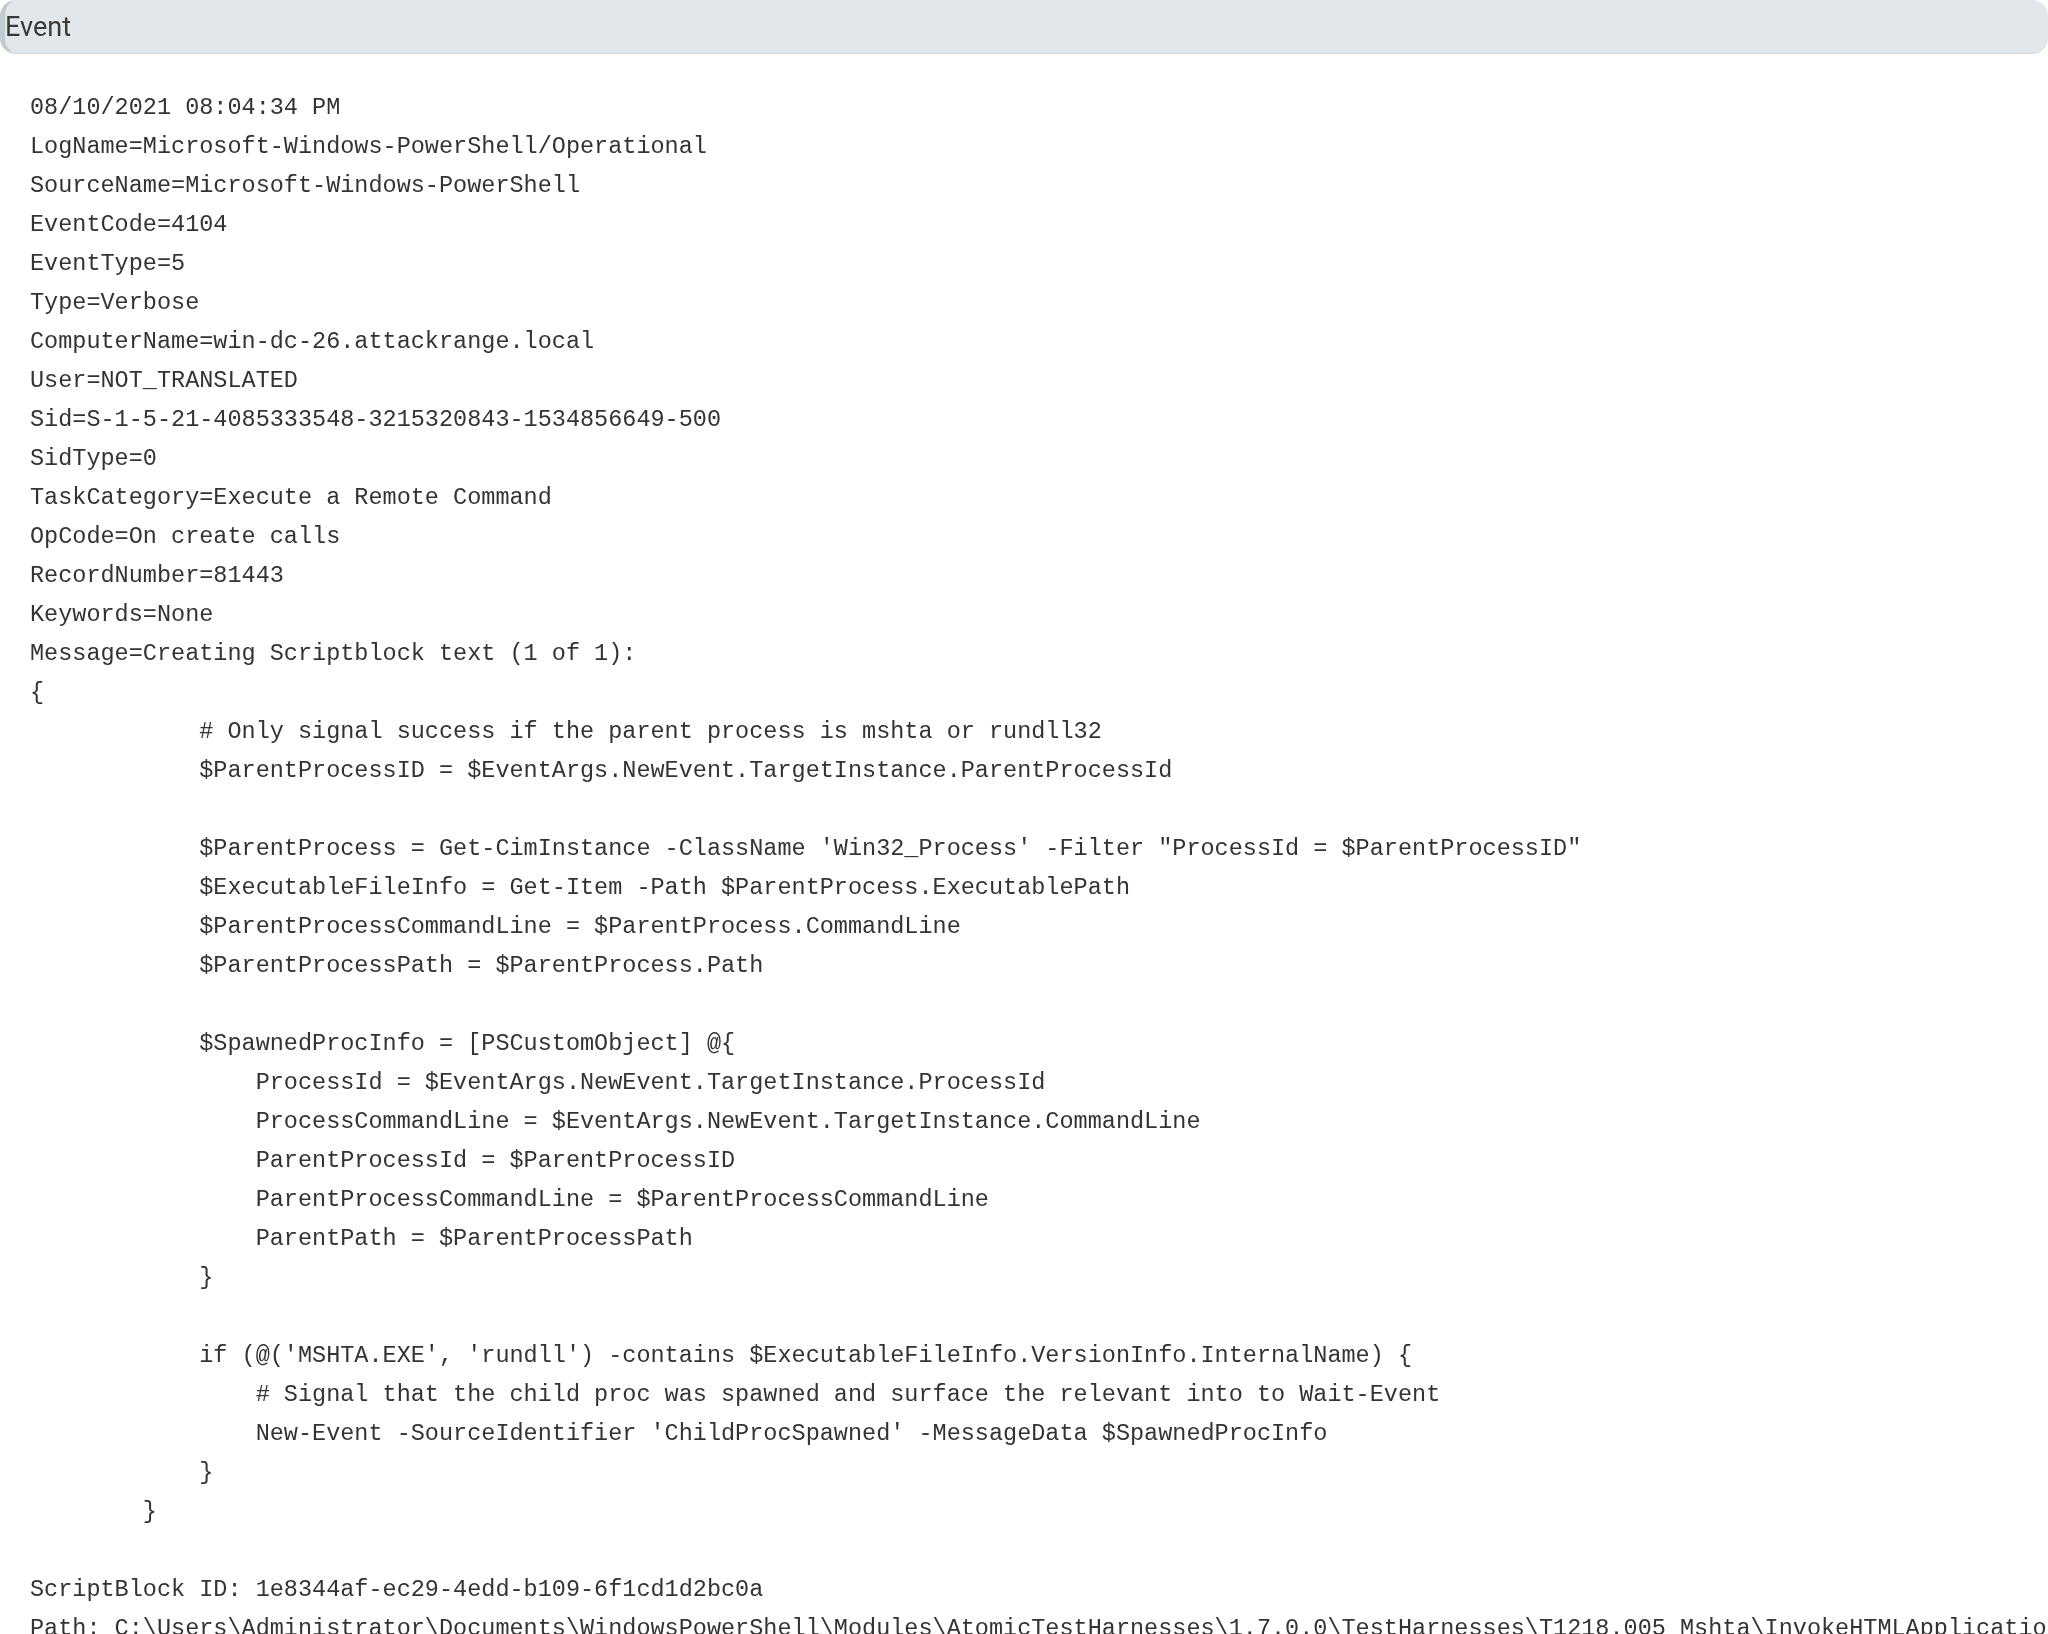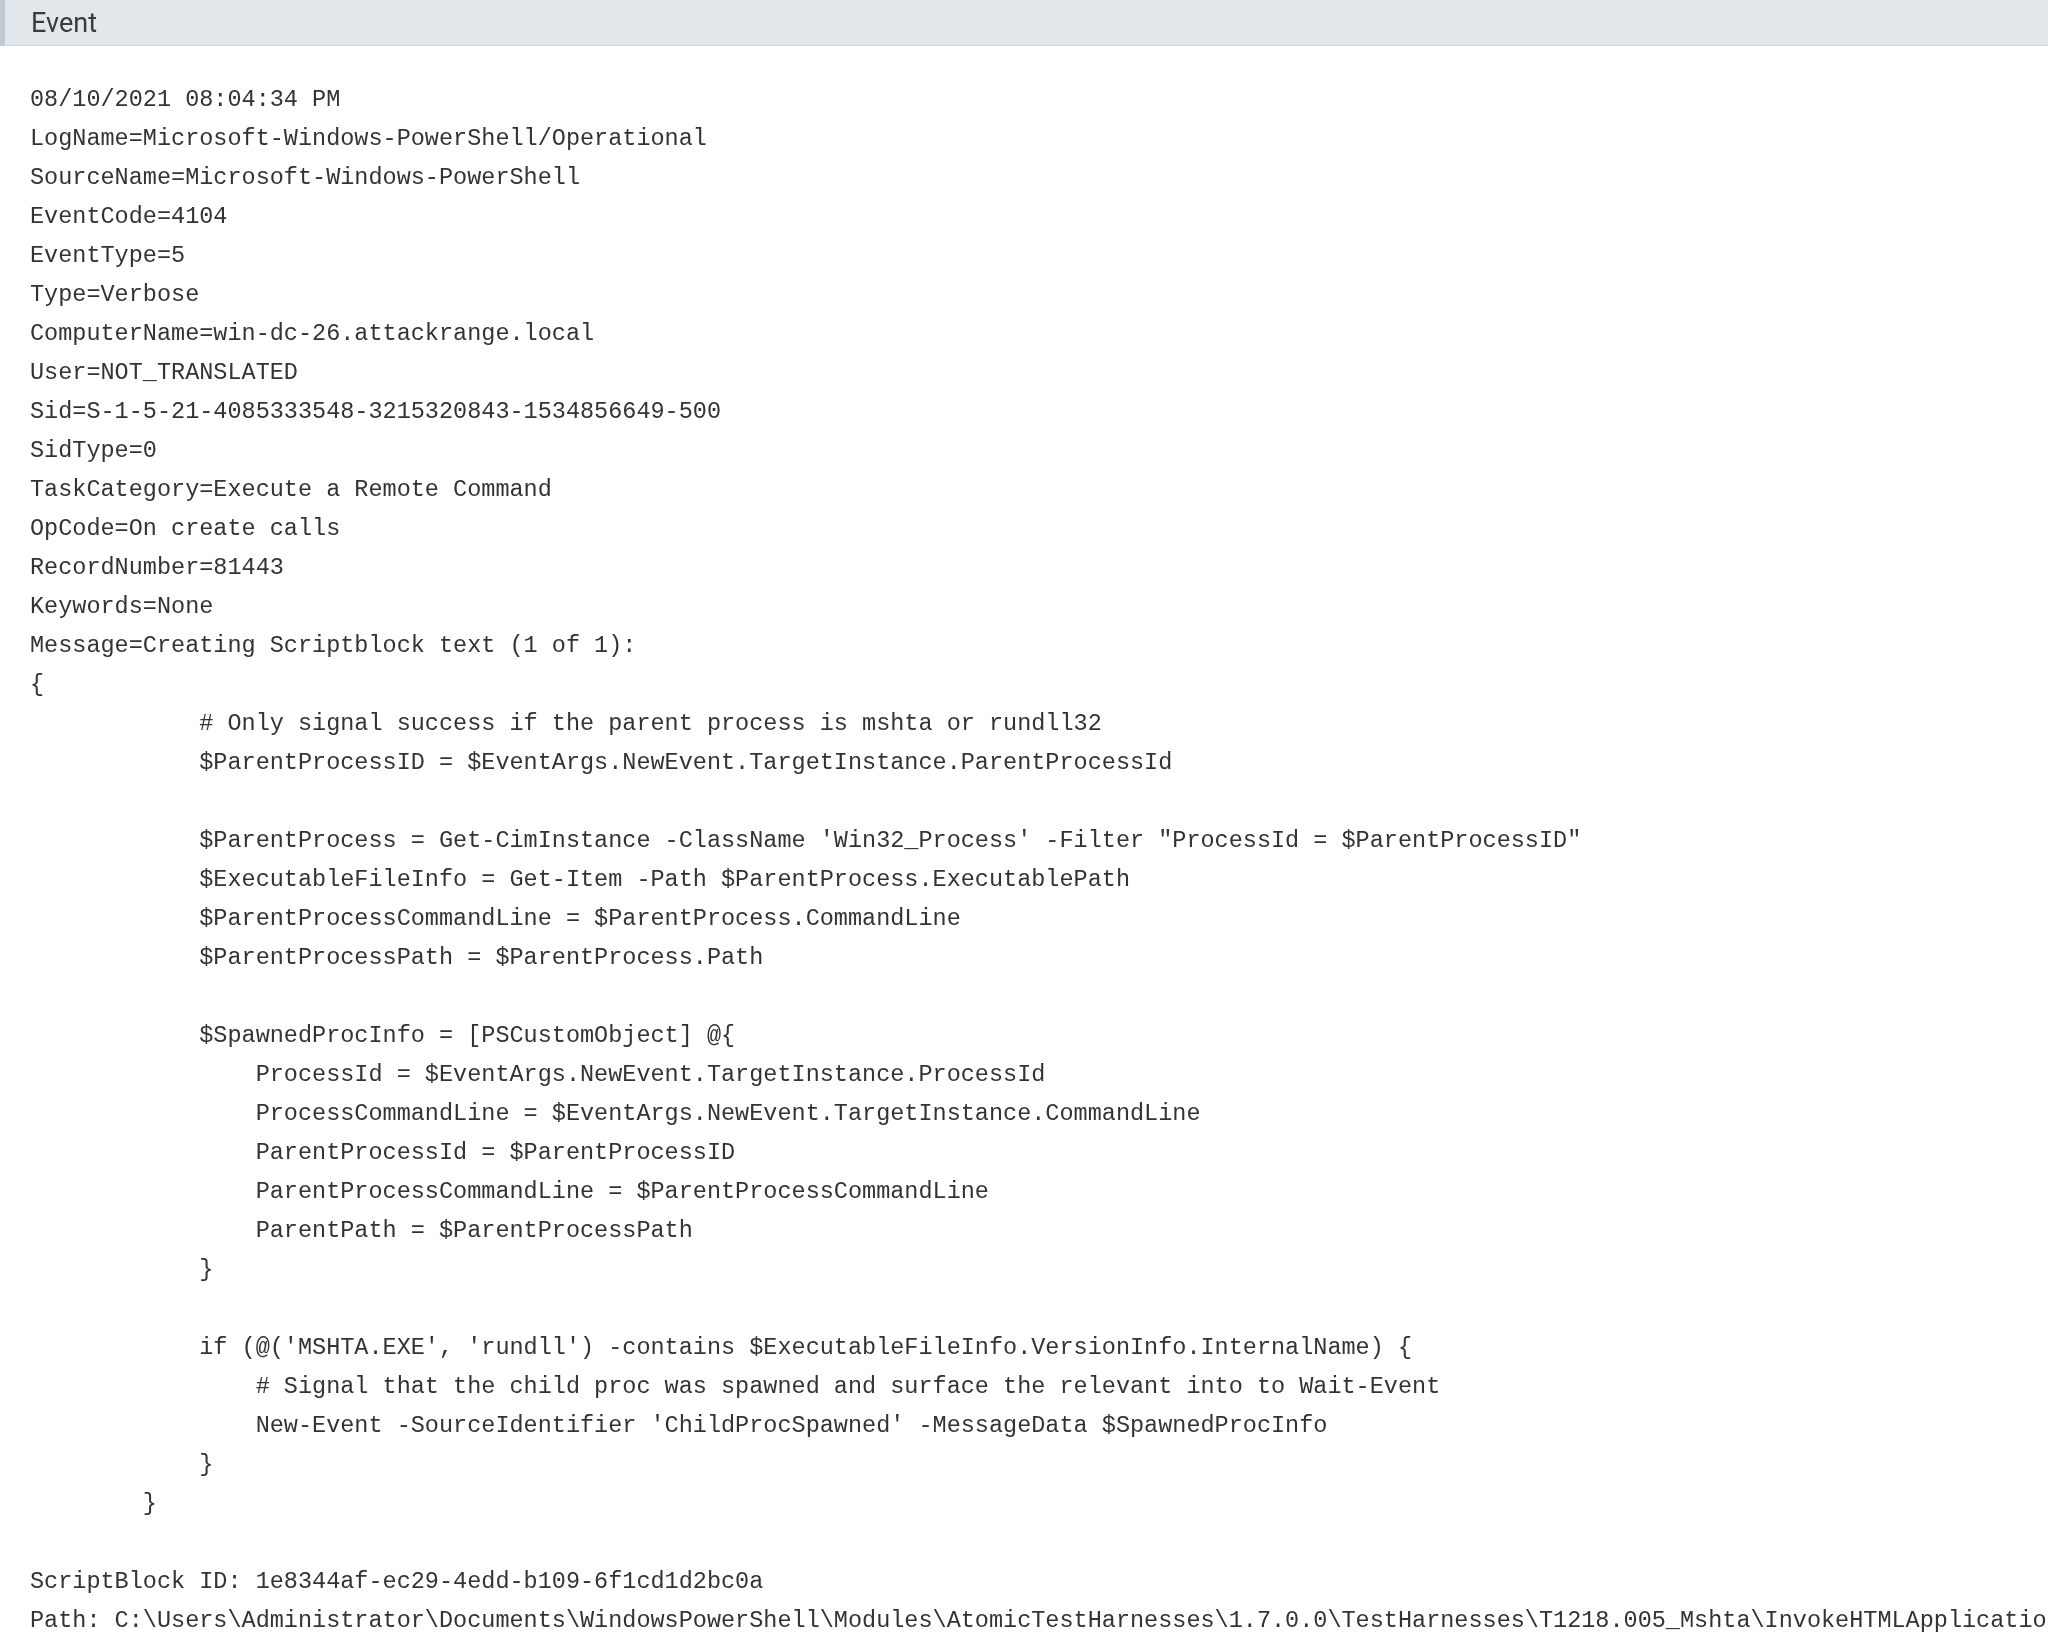--- a/index.html
+++ b/index.html
@@ -9,25 +9,25 @@
     font-family: -apple-system, BlinkMacSystemFont, "Segoe UI", Roboto, "Helvetica Neue", Arial, sans-serif;
     color: #333;
   }
   .wrapper {
     width: 2048px;
   }
   .header-bar {
     background: #e1e7eb;
     border-left: 5px solid #c0cad0;
     border-bottom: 1px solid #d0d8dd;
-    height: 46px;
+    height: 54px;
     display: flex;
     align-items: center;
-    padding-left: 26px;
     box-sizing: border-box;
+    border-radius: 16px;
   }
   .header-bar h1 {
     margin: 0;
     font-size: 27px;
     font-weight: 400;
     color: #3a3a3a;
   }
   .event-body {
     padding: 34px 30px 0 30px;
     font-family: "SFMono-Regular", Consolas, "Liberation Mono", Menlo, Courier, monospace;

